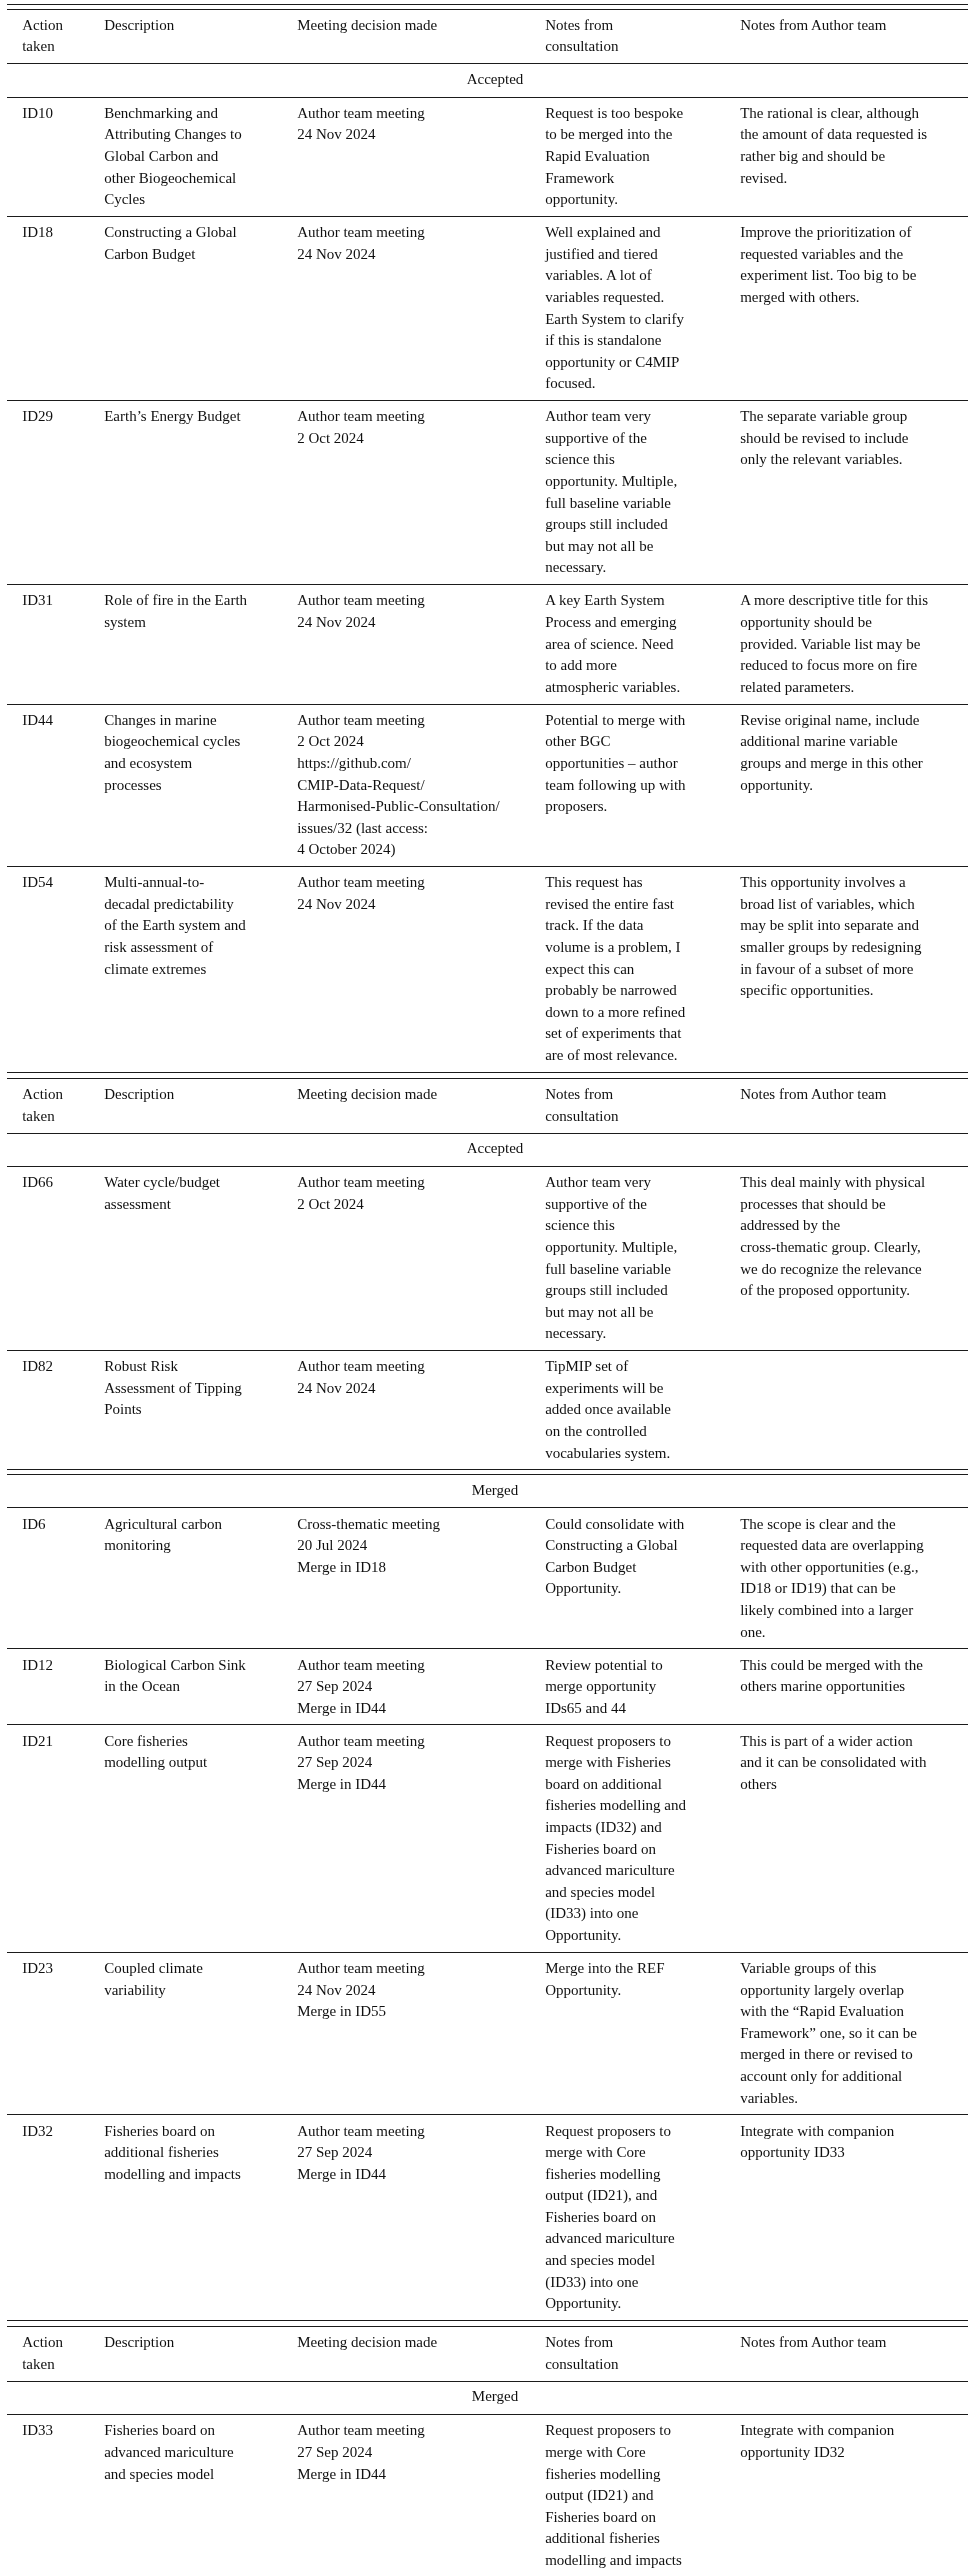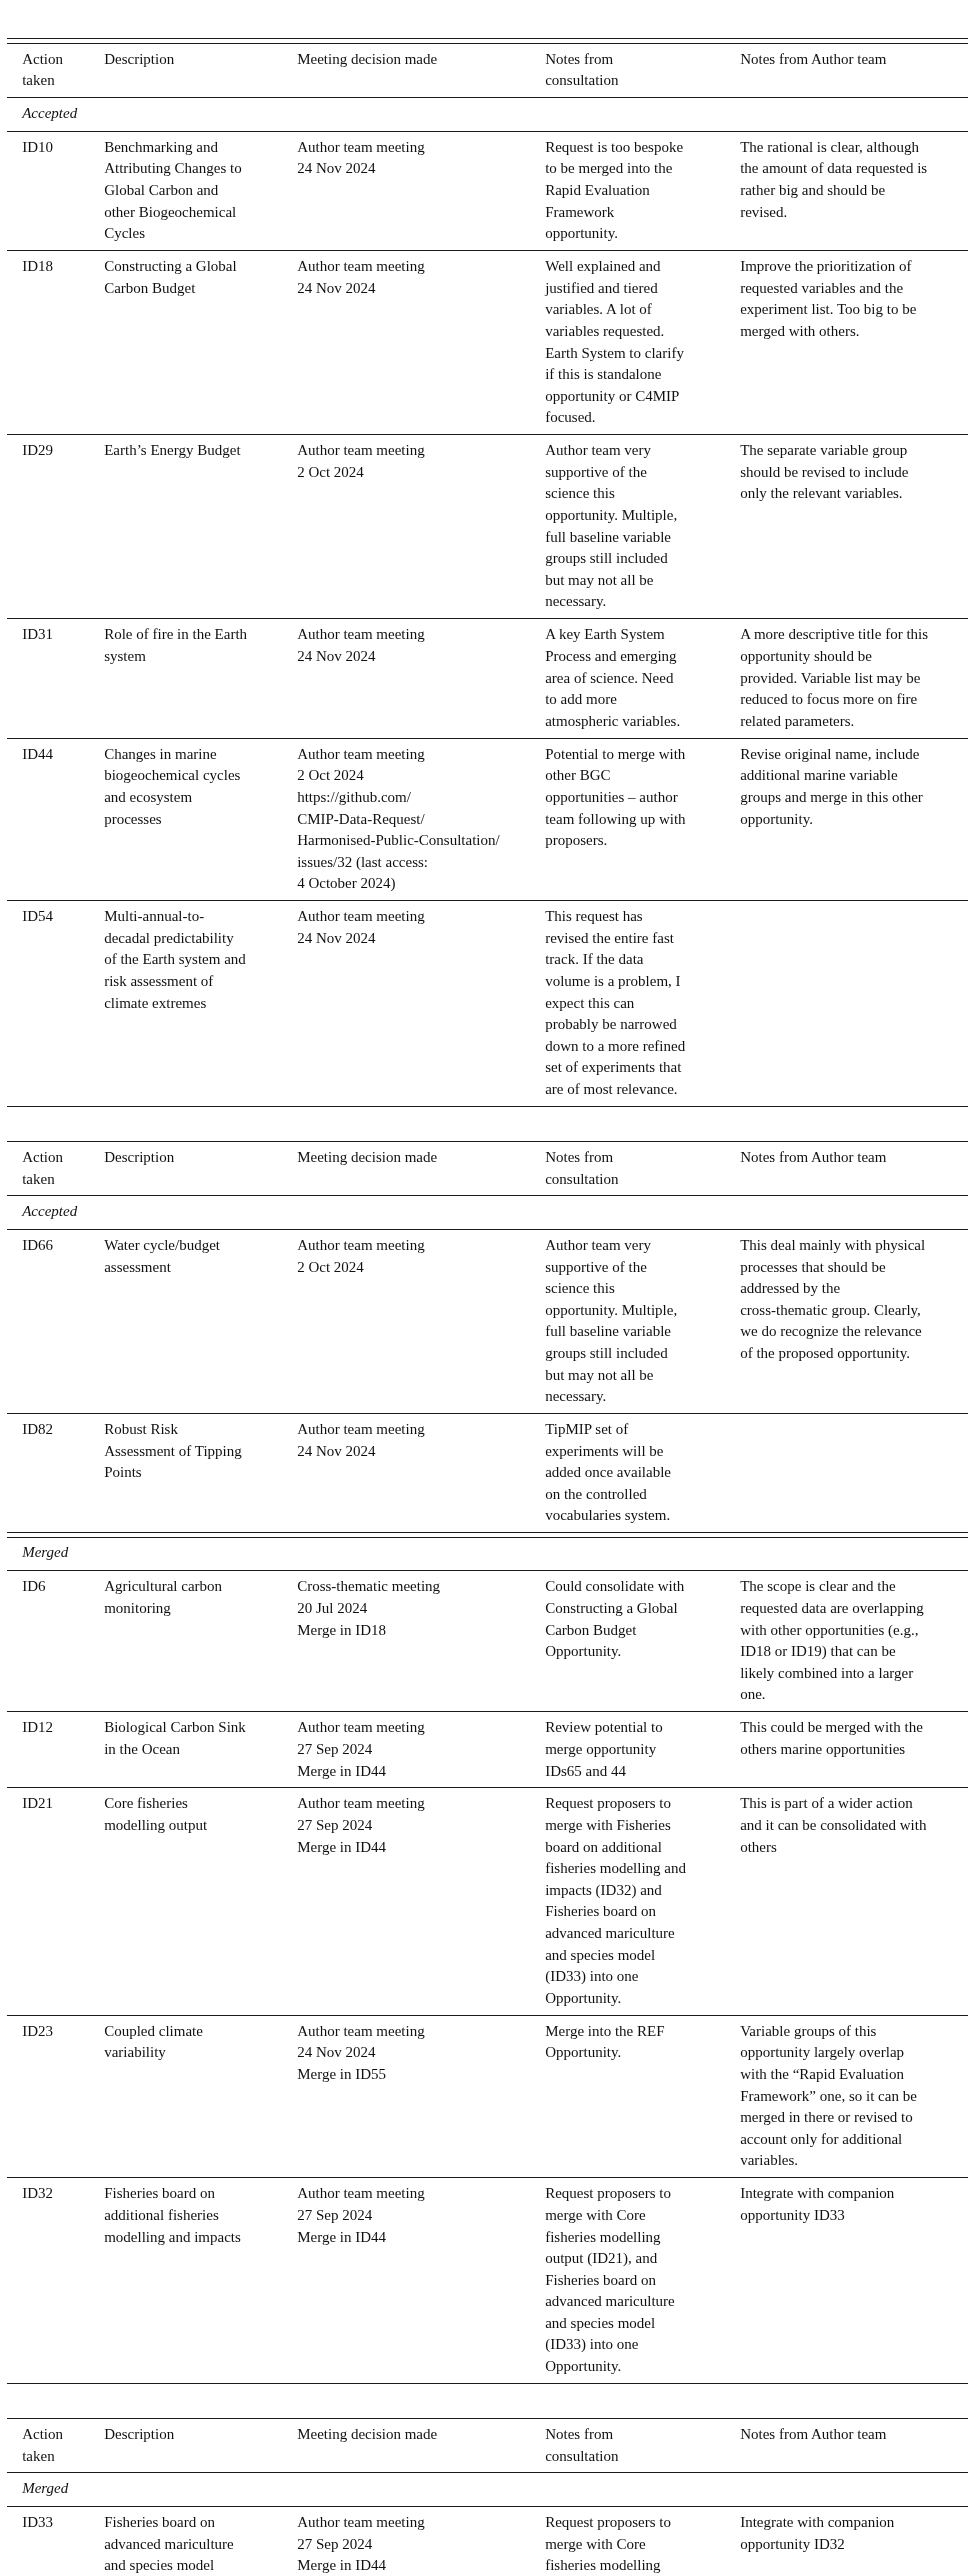--- a/index.html
+++ b/index.html
@@ -4,40 +4,40 @@
 <style>
   html,body{margin:0;padding:0;background:#ffffff;}
   body{width:975px;height:2924px;overflow:hidden;}
   .page{
     box-sizing:border-box;
     width:975px;min-height:2924px;
     padding:4.1px 7.2px 0 7.2px;
     font-family:"Liberation Serif","DejaVu Serif",serif;
     color:#101010;
   }
-  .tbl{margin-bottom:5.2px;margin-top:34px;}
+  .tbl{margin-bottom:5.2px;}
   .hr1{border-top:1.5px solid #1b1b1b;height:0;}
   .hr2{height:3.6px;border-top:1.5px solid #1b1b1b;border-bottom:1.5px solid #1b1b1b;}
   .row{
     display:grid;
     grid-template-columns:82px 193px 248px 195px 1fr;
     padding:5.2px 0 5.2px 15px;
   }
   .cell{
     font-size:15px;
     line-height:21.6px;
     white-space:pre-line;
     padding-right:13.4px;
     overflow-wrap:break-word;
   }
   .section-row{
     padding:4.6px 0 6.2px 15px;
     font-size:15px;
     line-height:21.6px;
-    font-style:italic;
+    text-align:center;
   }
 </style>
 </head>
 <body>
 
 <div class="page" id="root">
     <div class="tbl">
       <div class="hr2"></div>
       <div class="row header">
         <div class="cell">Action
@@ -162,20 +162,26 @@
 24 Nov 2024</div>
         <div class="cell">This request has
 revised the entire fast
 track. If the data
 volume is a problem, I
 expect this can
 probably be narrowed
 down to a more refined
 set of experiments that
 are of most relevance.</div>
+        <div class="cell">This opportunity involves a
+broad list of variables, which
+may be split into separate and
+smaller groups by redesigning
+in favour of a subset of more
+specific opportunities.</div>
       </div>
       <div class="hr1"></div>
     </div>
     <div class="tbl">
       <div class="hr1"></div>
       <div class="row header">
         <div class="cell">Action
 taken</div>
         <div class="cell">Description</div>
         <div class="cell">Meeting decision made</div>

